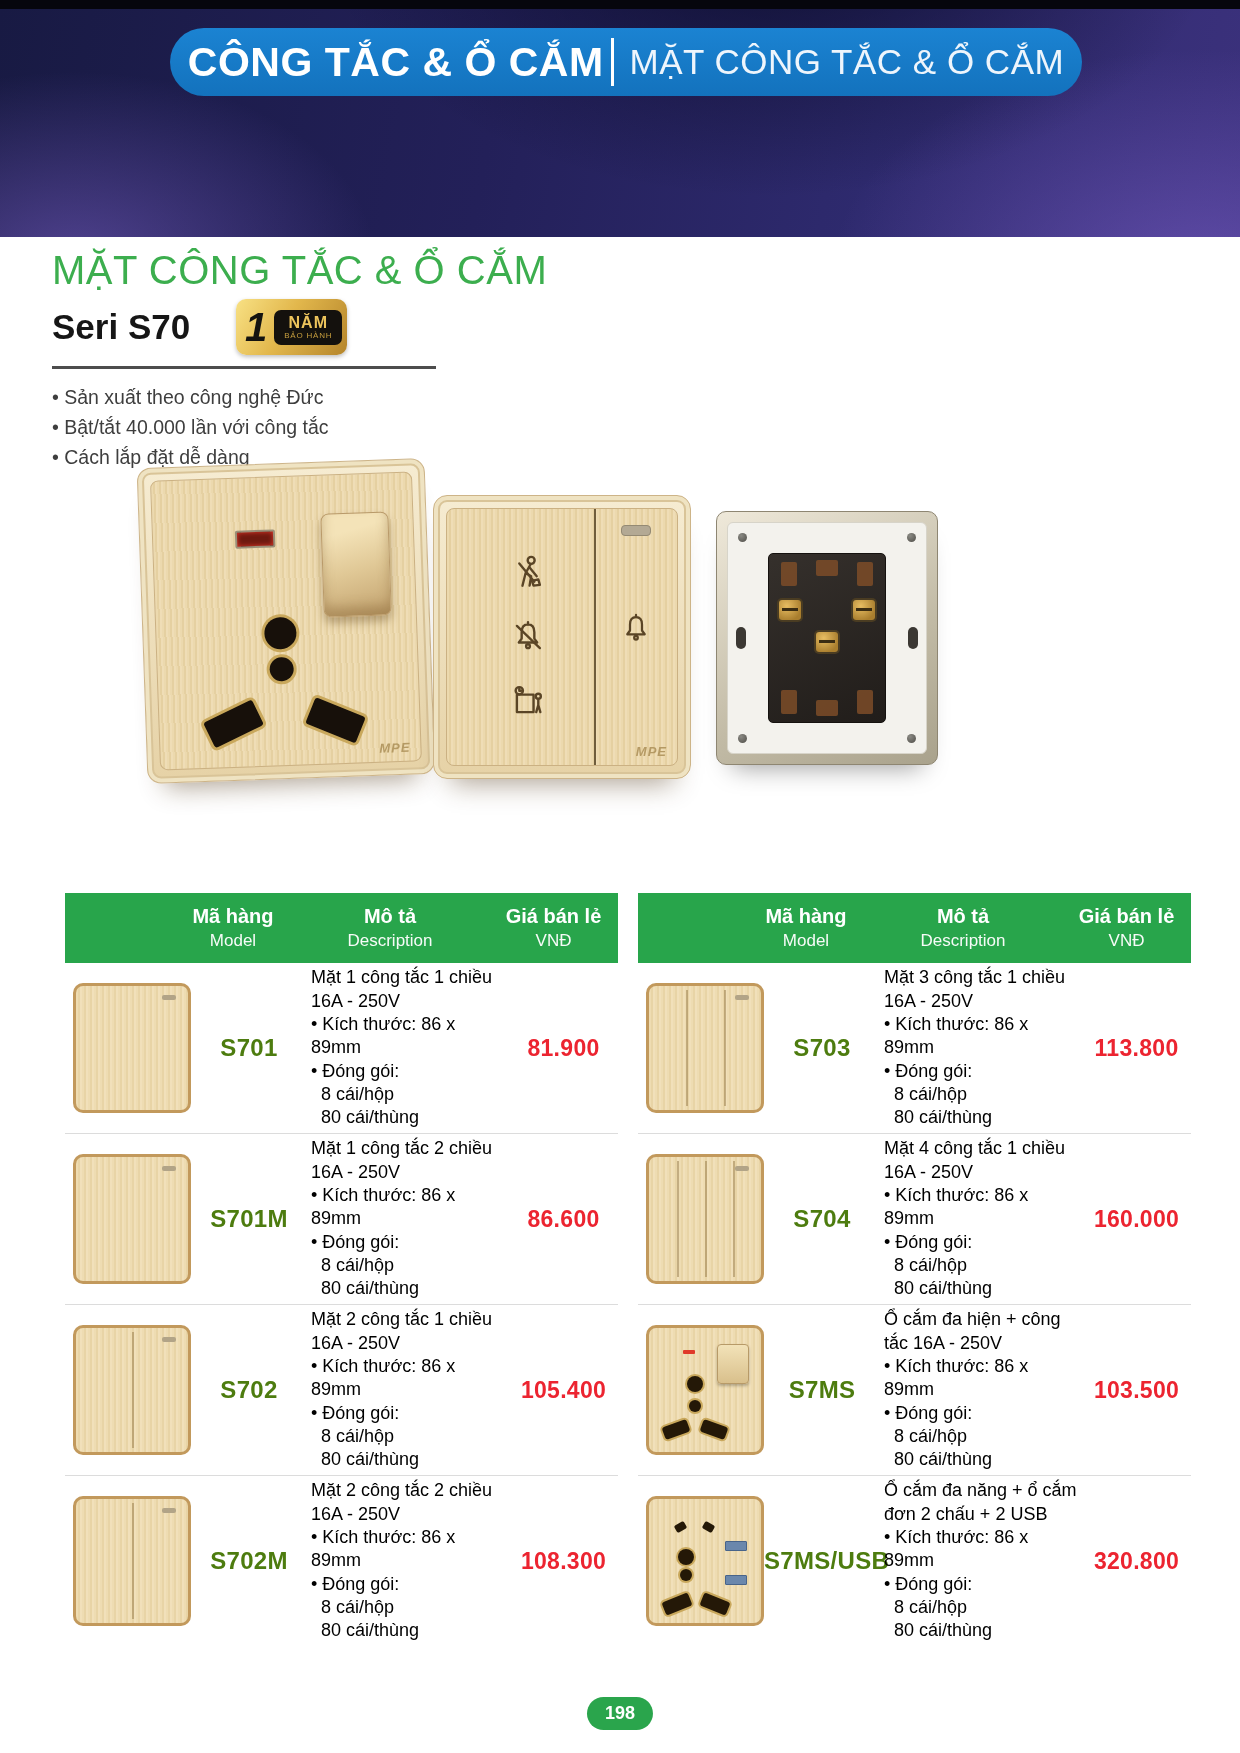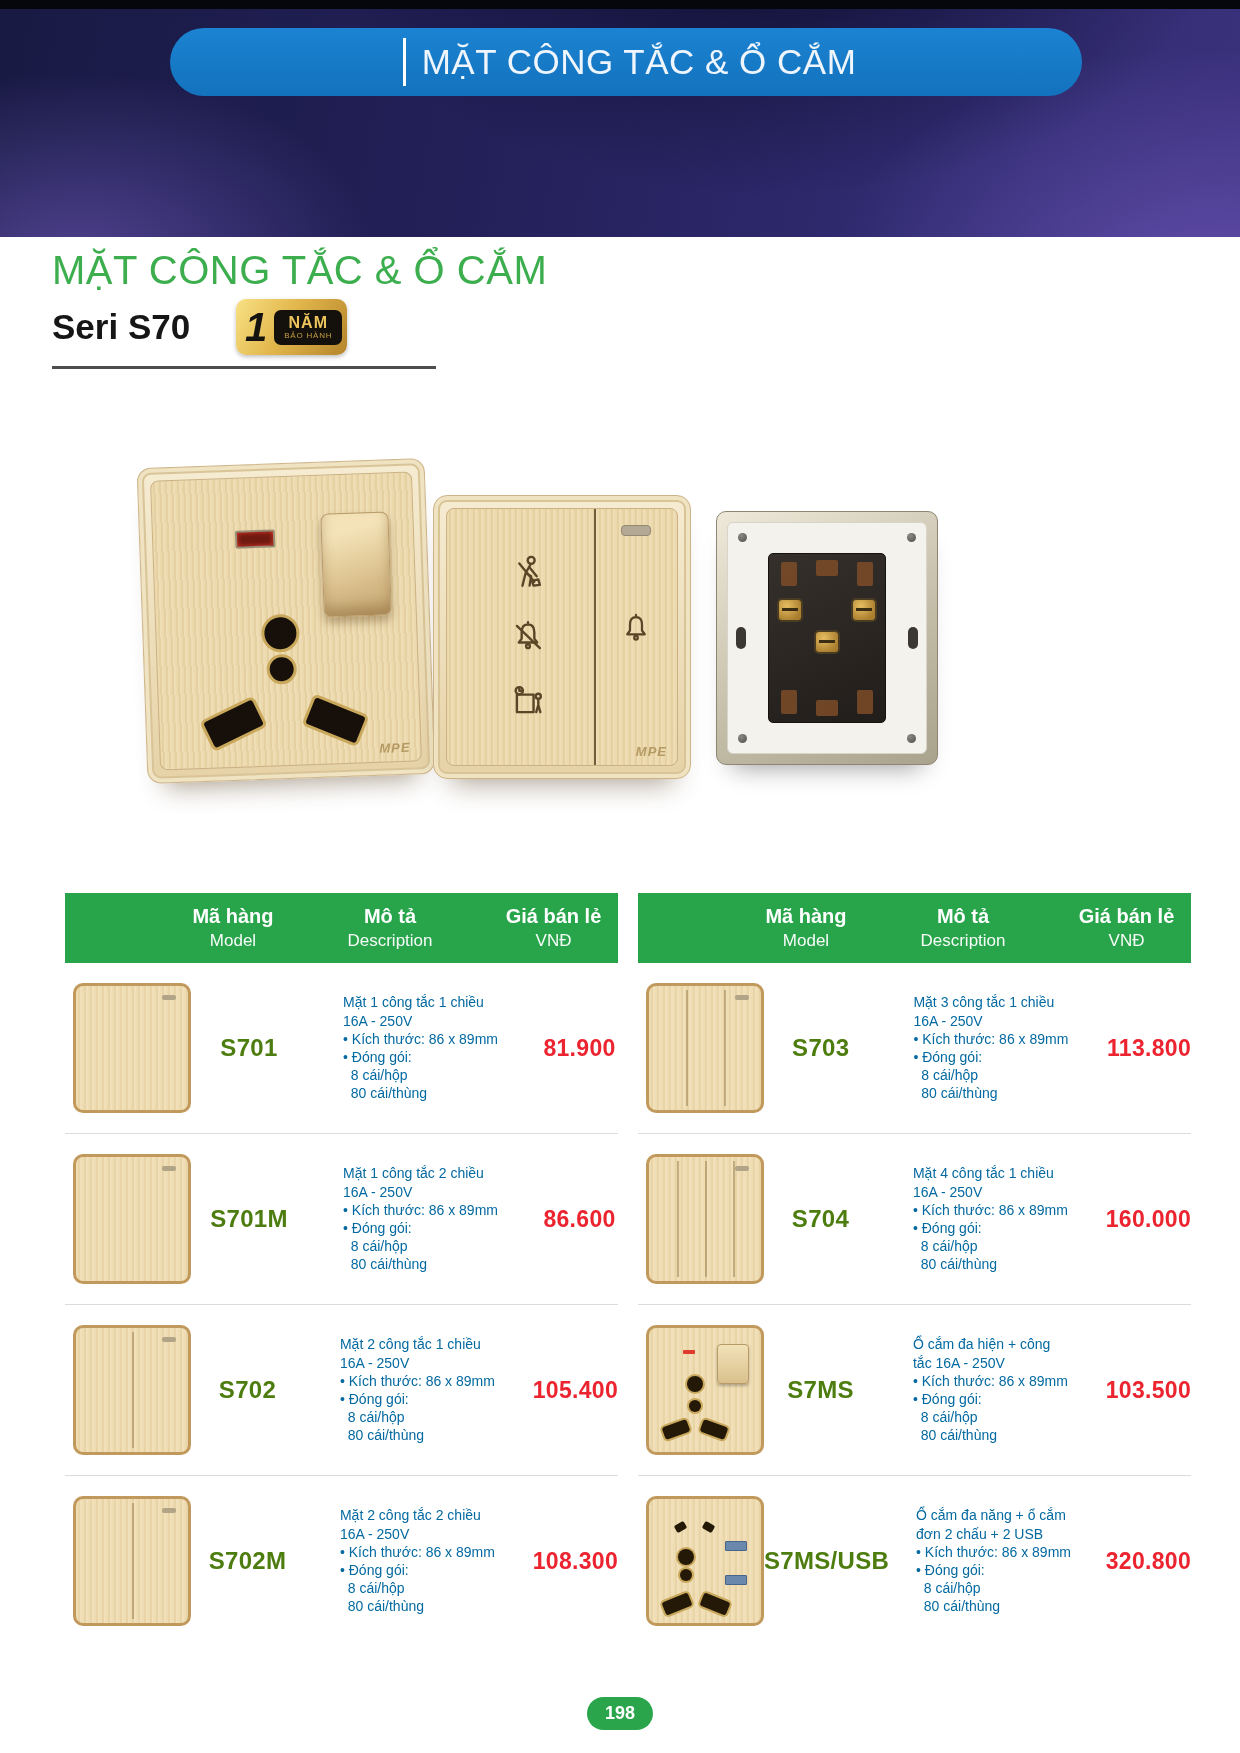--- a/index.html
+++ b/index.html
@@ -130,53 +130,59 @@
   .thumb .sl2{bottom:12px;left:14px;width:28px;height:14px;transform:rotate(-22deg);}
   .thumb .sr2{bottom:12px;left:52px;width:28px;height:14px;transform:rotate(22deg);}
   .thumb .pinl,.thumb .pinr{position:absolute;top:24px;width:11px;height:8px;background:#241807;border-radius:2px;}
   .thumb .pinl{left:26px;transform:rotate(-30deg);}
   .thumb .pinr{left:54px;transform:rotate(30deg);}
   .thumb .usb1,.thumb .usb2{position:absolute;right:14px;width:20px;height:8px;border-radius:1px;
     background:#6a87ac;border:1px solid #48648a;}
   .thumb .usb1{top:42px;} .thumb .usb2{top:76px;}
   .pmodel{width:116px;text-align:center;font-size:24px;font-weight:800;color:#4d7c0f;
     letter-spacing:.3px;white-space:nowrap;}
-  .pdesc{width:198px;padding-left:4px;font-size:14px;line-height:1.3;color:#0369a1;white-space:pre-wrap;margin-left:32px;}
+  .pdesc{width:198px;padding-left:4px;font-size:18px;line-height:1.3;color:#000000;white-space:pre-wrap;}
   .pprice{flex:1;text-align:center;font-size:23px;font-weight:800;color:#ec2430;letter-spacing:.3px;}
 
   
   .page-pill{position:absolute;top:1697px;left:50%;transform:translateX(-50%);
     background:#2aa54c;color:#fff;font-size:18px;font-weight:700;padding:6px 18px;border-radius:18px;}
 </style>
 </head>
 <body>
 
 <div class="page">
 
   <header class="banner">
     <div class="banner-pill">
+      <span class="banner-primary">CÔNG TẮC &amp; Ổ CẮM</span>
       <span class="banner-divider"></span>
       <span class="banner-secondary">MẶT CÔNG TẮC &amp; Ổ CẮM</span>
     </div>
   </header>
 
   <section class="intro">
     <h1 class="page-title">MẶT CÔNG TẮC &amp; Ổ CẮM</h1>
     <div class="series-row">
       <h2 class="series-title">Seri S70</h2>
       <div class="warranty-badge">
         <span class="badge-number">1</span>
         <span class="badge-box">
           <span class="badge-unit">NĂM</span>
           <span class="badge-label">BẢO HÀNH</span>
         </span>
       </div>
     </div>
     <div class="rule"></div>
     <div class="features">
+      <ul id="features-right">
+          <li class="feature-item">Sản xuất theo công nghệ Đức</li>
+          <li class="feature-item">Bật/tắt 40.000 lần với công tắc</li>
+          <li class="feature-item">Cách lắp đặt dễ dàng</li>
+        </ul>
     </div>
   </section>
 
   <section class="heroes">
 
     <div class="plate plate1 gold">
       <div class="face">
         <div class="p1-ind"></div>
         <div class="p1-rocker"></div>
         <div class="p1-hole8"></div>

